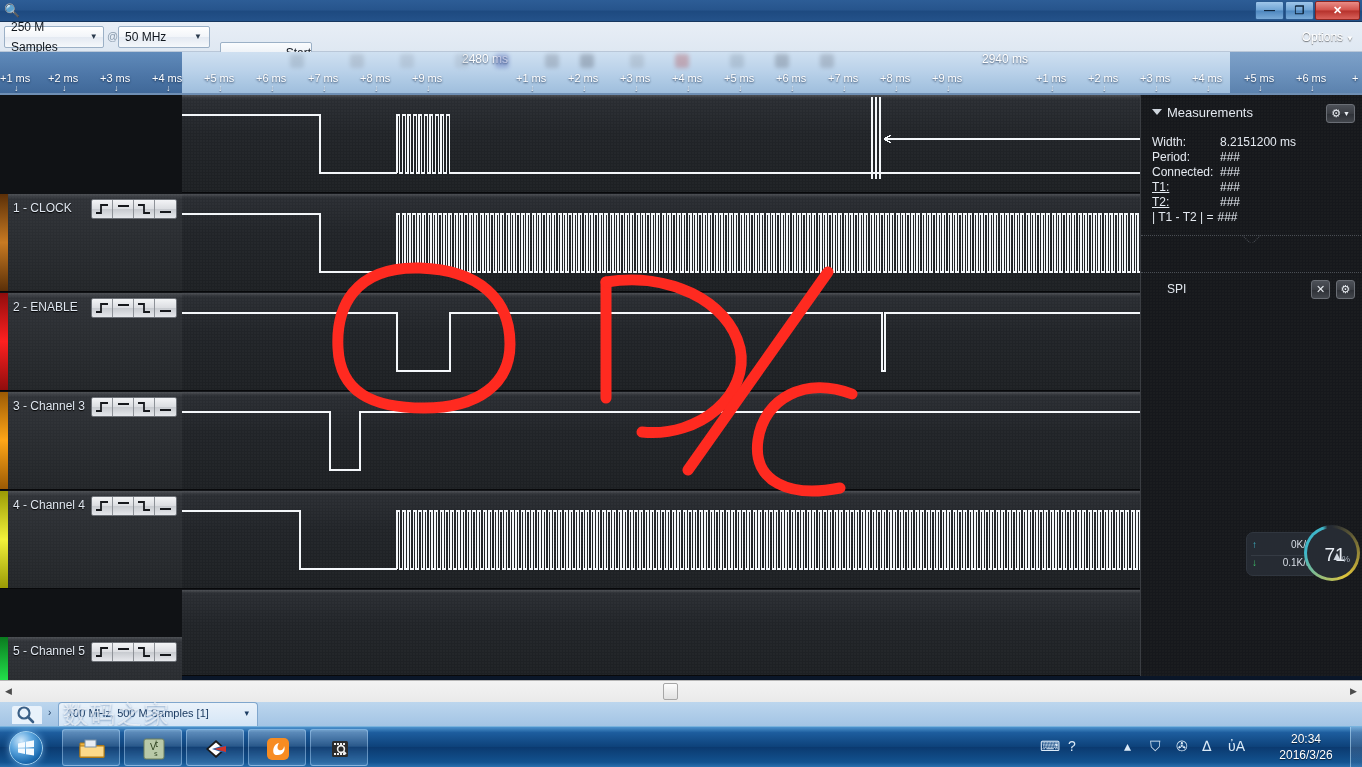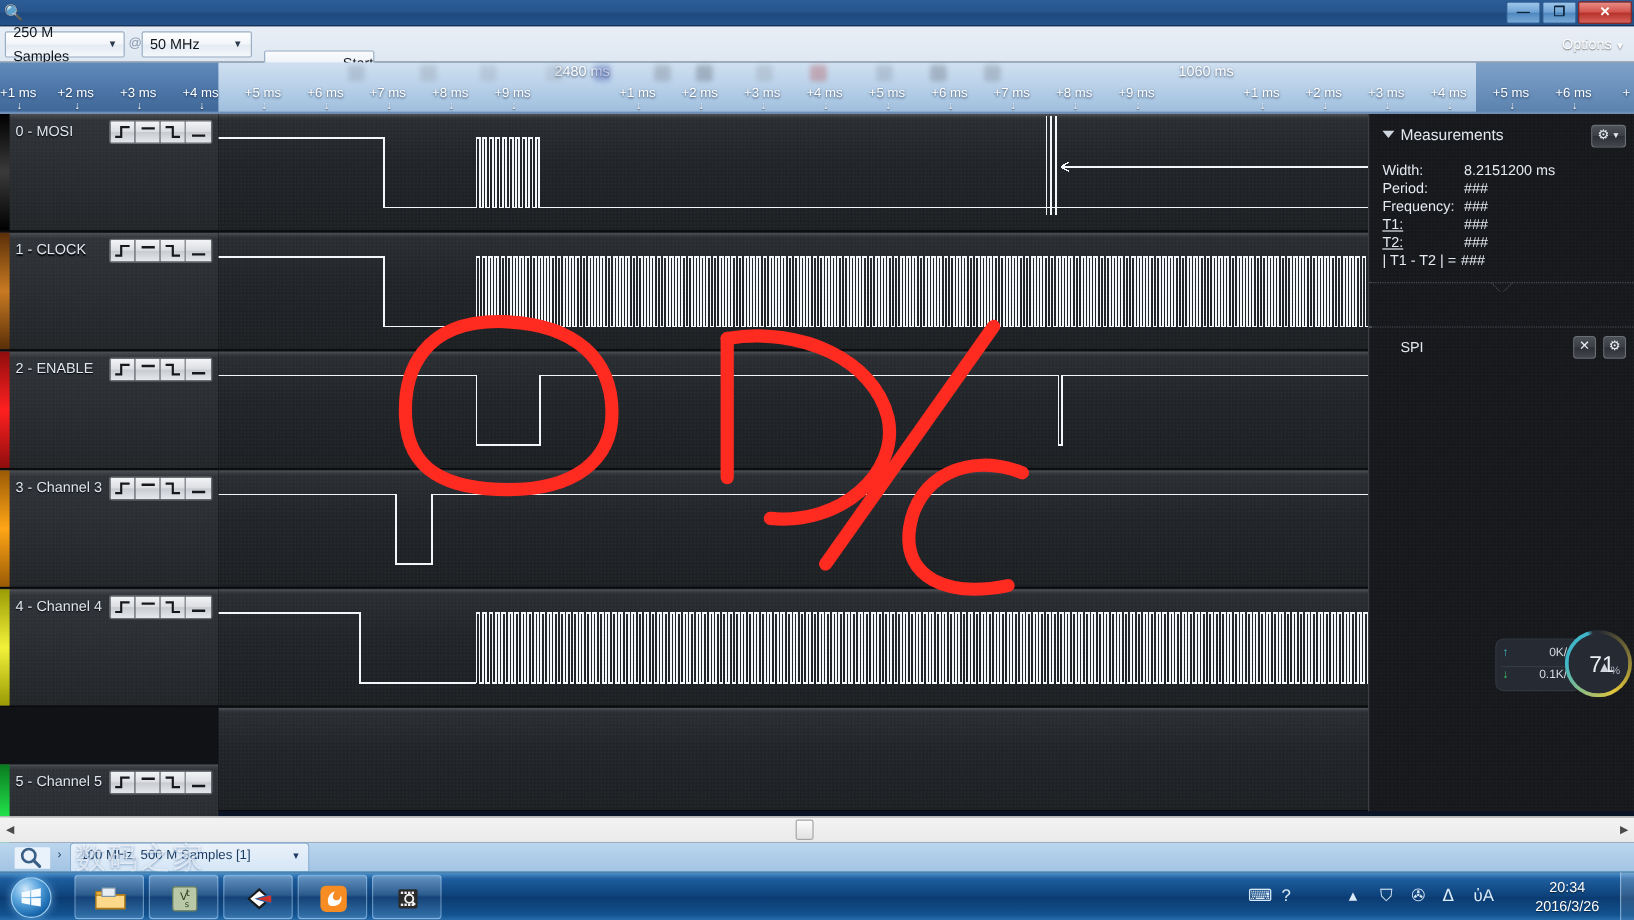--- a/index.html
+++ b/index.html
@@ -421,21 +421,21 @@
       <span>Options</span><span class="cb-arrow">▼</span>
     </div>
   </div>
 
   <div class="ruler">
     <div class="leftcap"></div>
     <div class="rightcap"></div>
   </div>
   <div id="ruler-majors">
       <div class="majlab" style="left: 462px;">2480 ms</div>
-      <div class="majlab" style="left: 982px;">1060 ms</div>
+      <div class="majlab" style="left: 982px;">2940 ms</div>
     </div>
   <div id="ruler-ticks">
       <div class="tick" style="left: 0px;">+1 ms</div>
       <div class="tickarrow" style="left: 14px;">↓</div>
       <div class="tick" style="left: 48px;">+2 ms</div>
       <div class="tickarrow" style="left: 62px;">↓</div>
       <div class="tick" style="left: 100px;">+3 ms</div>
       <div class="tickarrow" style="left: 114px;">↓</div>
       <div class="tick" style="left: 152px;">+4 ms</div>
       <div class="tickarrow" style="left: 166px;">↓</div>
@@ -494,46 +494,20 @@
     <span style="left:350px;background:#8e99a6"></span>
     <span style="left:395px;background:#b03a3a"></span>
     <span style="left:450px;background:#7e8fa0"></span>
     <span style="left:495px;background:#555d6a"></span>
     <span style="left:540px;background:#6a7280"></span>
   </div>
 
   <div class="body">
 
     <div class="chanlabels" id="chan-labels">
-        <div class="chanrow" style="top: 0px; height: 98px;">
-          <div class="colorbar" style="background: linear-gradient(rgb(0, 0, 0) 0%, rgb(58, 58, 58) 50%, rgb(0, 0, 0) 100%);"></div>
-          <div class="cname">0 - MOSI</div>
-          <div class="trigbtns">
-            <div class="tb">
-              <svg width="15" height="12" viewBox="0 0 15 12">
-                <path d="M1 10 L6 10 L6 2 L13 2" fill="none" stroke="#16181c" stroke-width="1.8"></path>
-              </svg>
-            </div>
-            <div class="tb">
-              <svg width="15" height="12" viewBox="0 0 15 12">
-                <path d="M2 3 L13 3" fill="none" stroke="#16181c" stroke-width="2"></path>
-              </svg>
-            </div>
-            <div class="tb">
-              <svg width="15" height="12" viewBox="0 0 15 12">
-                <path d="M1 2 L7 2 L7 10 L13 10" fill="none" stroke="#16181c" stroke-width="1.8"></path>
-              </svg>
-            </div>
-            <div class="tb">
-              <svg width="15" height="12" viewBox="0 0 15 12">
-                <path d="M2 9 L13 9" fill="none" stroke="#16181c" stroke-width="2"></path>
-              </svg>
-            </div>
-          </div>
-        </div>
         <div class="chanrow" style="top: 99px; height: 98px;">
           <div class="colorbar" style="background: linear-gradient(rgb(90, 47, 8) 0%, rgb(200, 122, 34) 50%, rgb(90, 47, 8) 100%);"></div>
           <div class="cname">1 - CLOCK</div>
           <div class="trigbtns">
             <div class="tb">
               <svg width="15" height="12" viewBox="0 0 15 12">
                 <path d="M1 10 L6 10 L6 2 L13 2" fill="none" stroke="#16181c" stroke-width="1.8"></path>
               </svg>
             </div>
             <div class="tb">
@@ -719,21 +693,21 @@
       <div class="meas" id="meas-rows">
           <div class="mrow">
             <div class="mk">Width:</div>
             <div class="mv">8.2151200 ms</div>
           </div>
           <div class="mrow">
             <div class="mk">Period:</div>
             <div class="mv">###</div>
           </div>
           <div class="mrow">
-            <div class="mk">Frequency:</div>
+            <div class="mk">Connected:</div>
             <div class="mv">###</div>
           </div>
           <div class="mrow">
             <div class="mk u">T1:</div>
             <div class="mv">###</div>
           </div>
           <div class="mrow">
             <div class="mk u">T2:</div>
             <div class="mv">###</div>
           </div>

